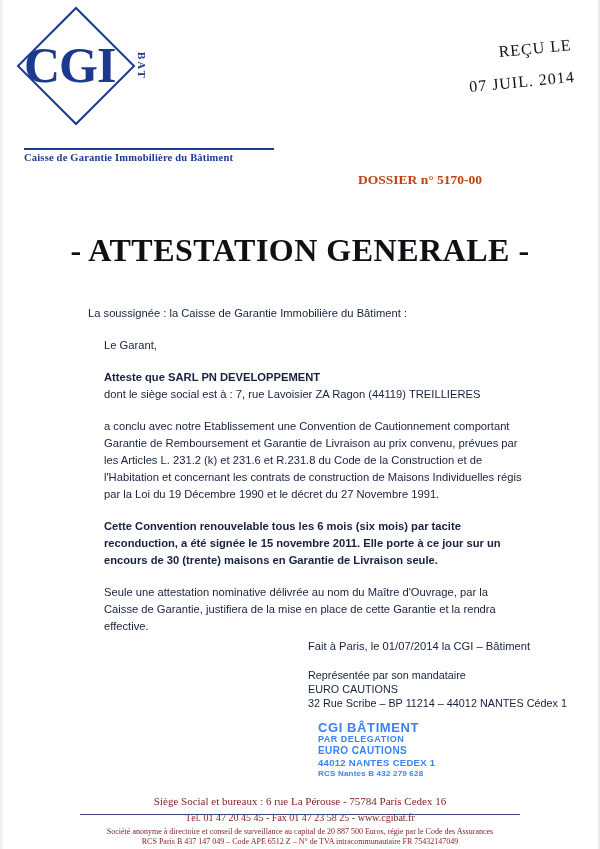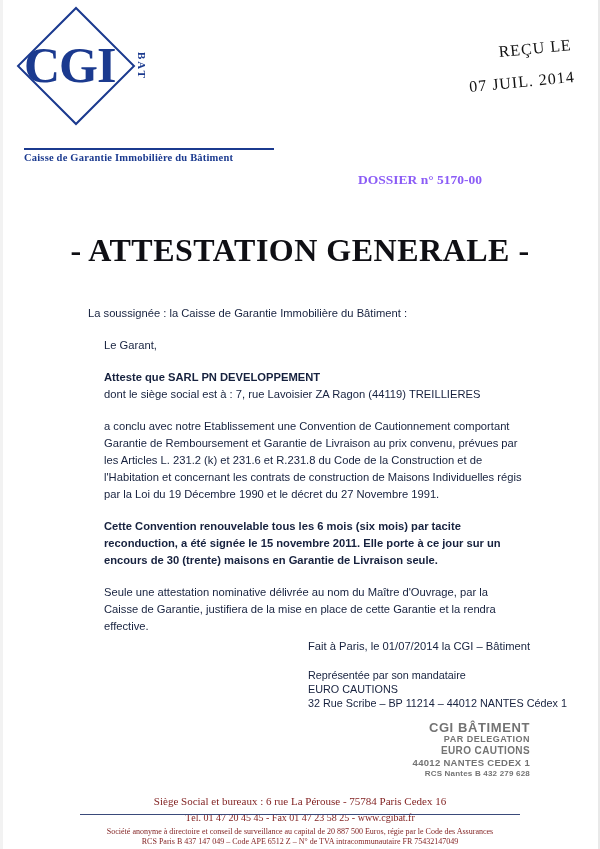--- a/index.html
+++ b/index.html
@@ -119,21 +119,21 @@
   }
 
   
   .dossier {
     position: absolute;
     left: 358px;
     top: 172px;
     font-family: "Liberation Serif", serif;
     font-size: 13.5px;
     font-weight: bold;
-    color: #8b5cf6;
+    color: #c2410c;
     white-space: nowrap;
   }
 
   
   .doc-title {
     position: absolute;
     left: 0;
     top: 232px;
     width: 600px;
     text-align: center;
@@ -178,22 +178,22 @@
     top: 668px;
     font-size: 10.8px;
     line-height: 14px;
     color: #16213e;
   }
   .cgi-stamp {
     position: absolute;
     left: 318px;
     top: 722px;
     width: 212px;
-    text-align: right;
-    color: #737373;
+    text-align: left;
+    color: #3b82f6;
     font-family: "Liberation Sans", sans-serif;
     font-weight: bold;
     line-height: 11.5px;
   }
   .cgi-stamp .l1 { font-size: 13px; letter-spacing: 0.6px; }
   .cgi-stamp .l2 { font-size: 9px; letter-spacing: 0.5px; }
   .cgi-stamp .l3 { font-size: 10px; letter-spacing: 0.4px; }
   .cgi-stamp .l4 { font-size: 8.5px; letter-spacing: 0.3px; }
   .cgi-stamp .l5 { font-size: 9.5px; letter-spacing: 0.3px; }
   .cgi-stamp .l7 { font-size: 8px; letter-spacing: 0.2px; }

